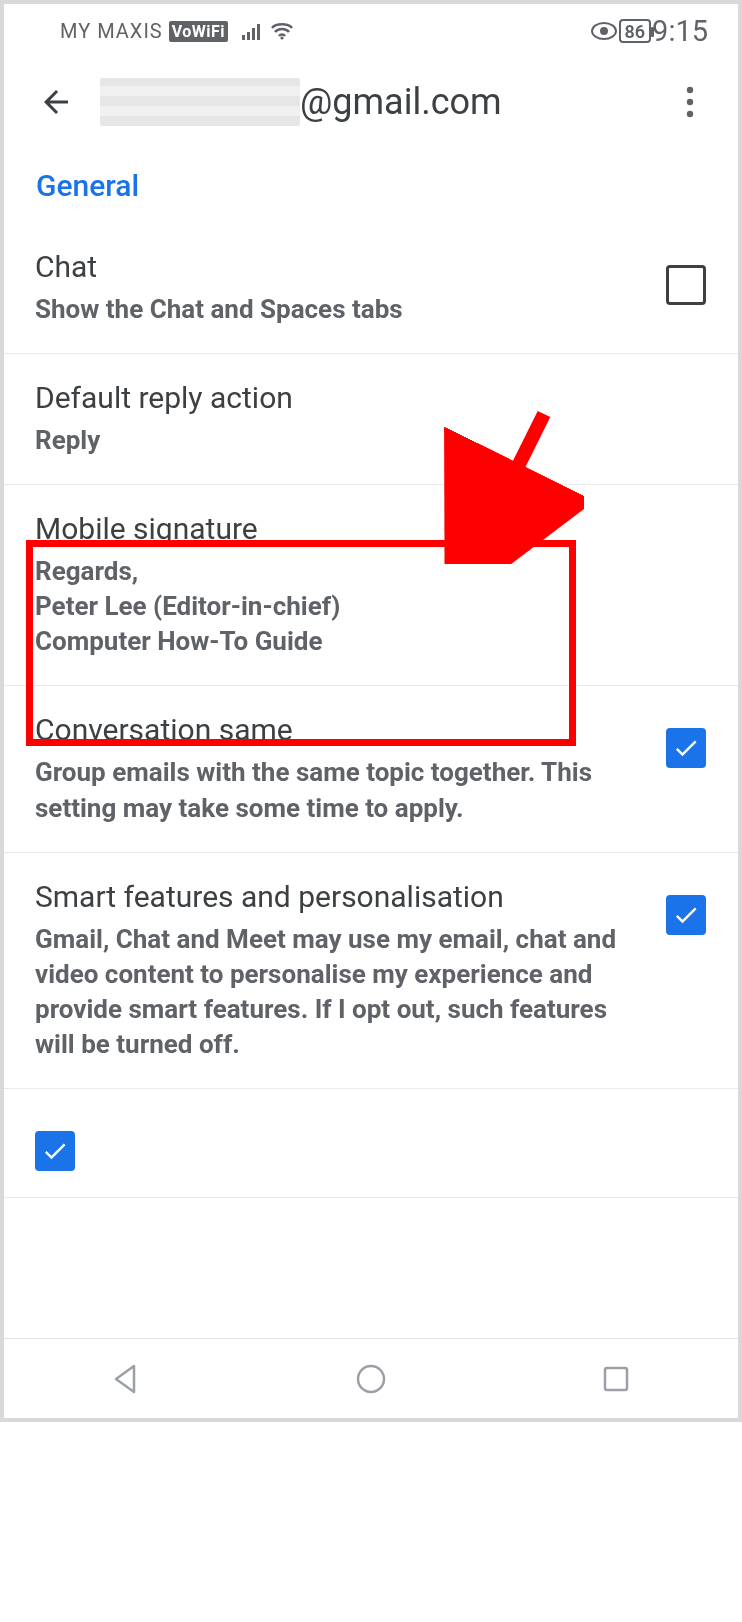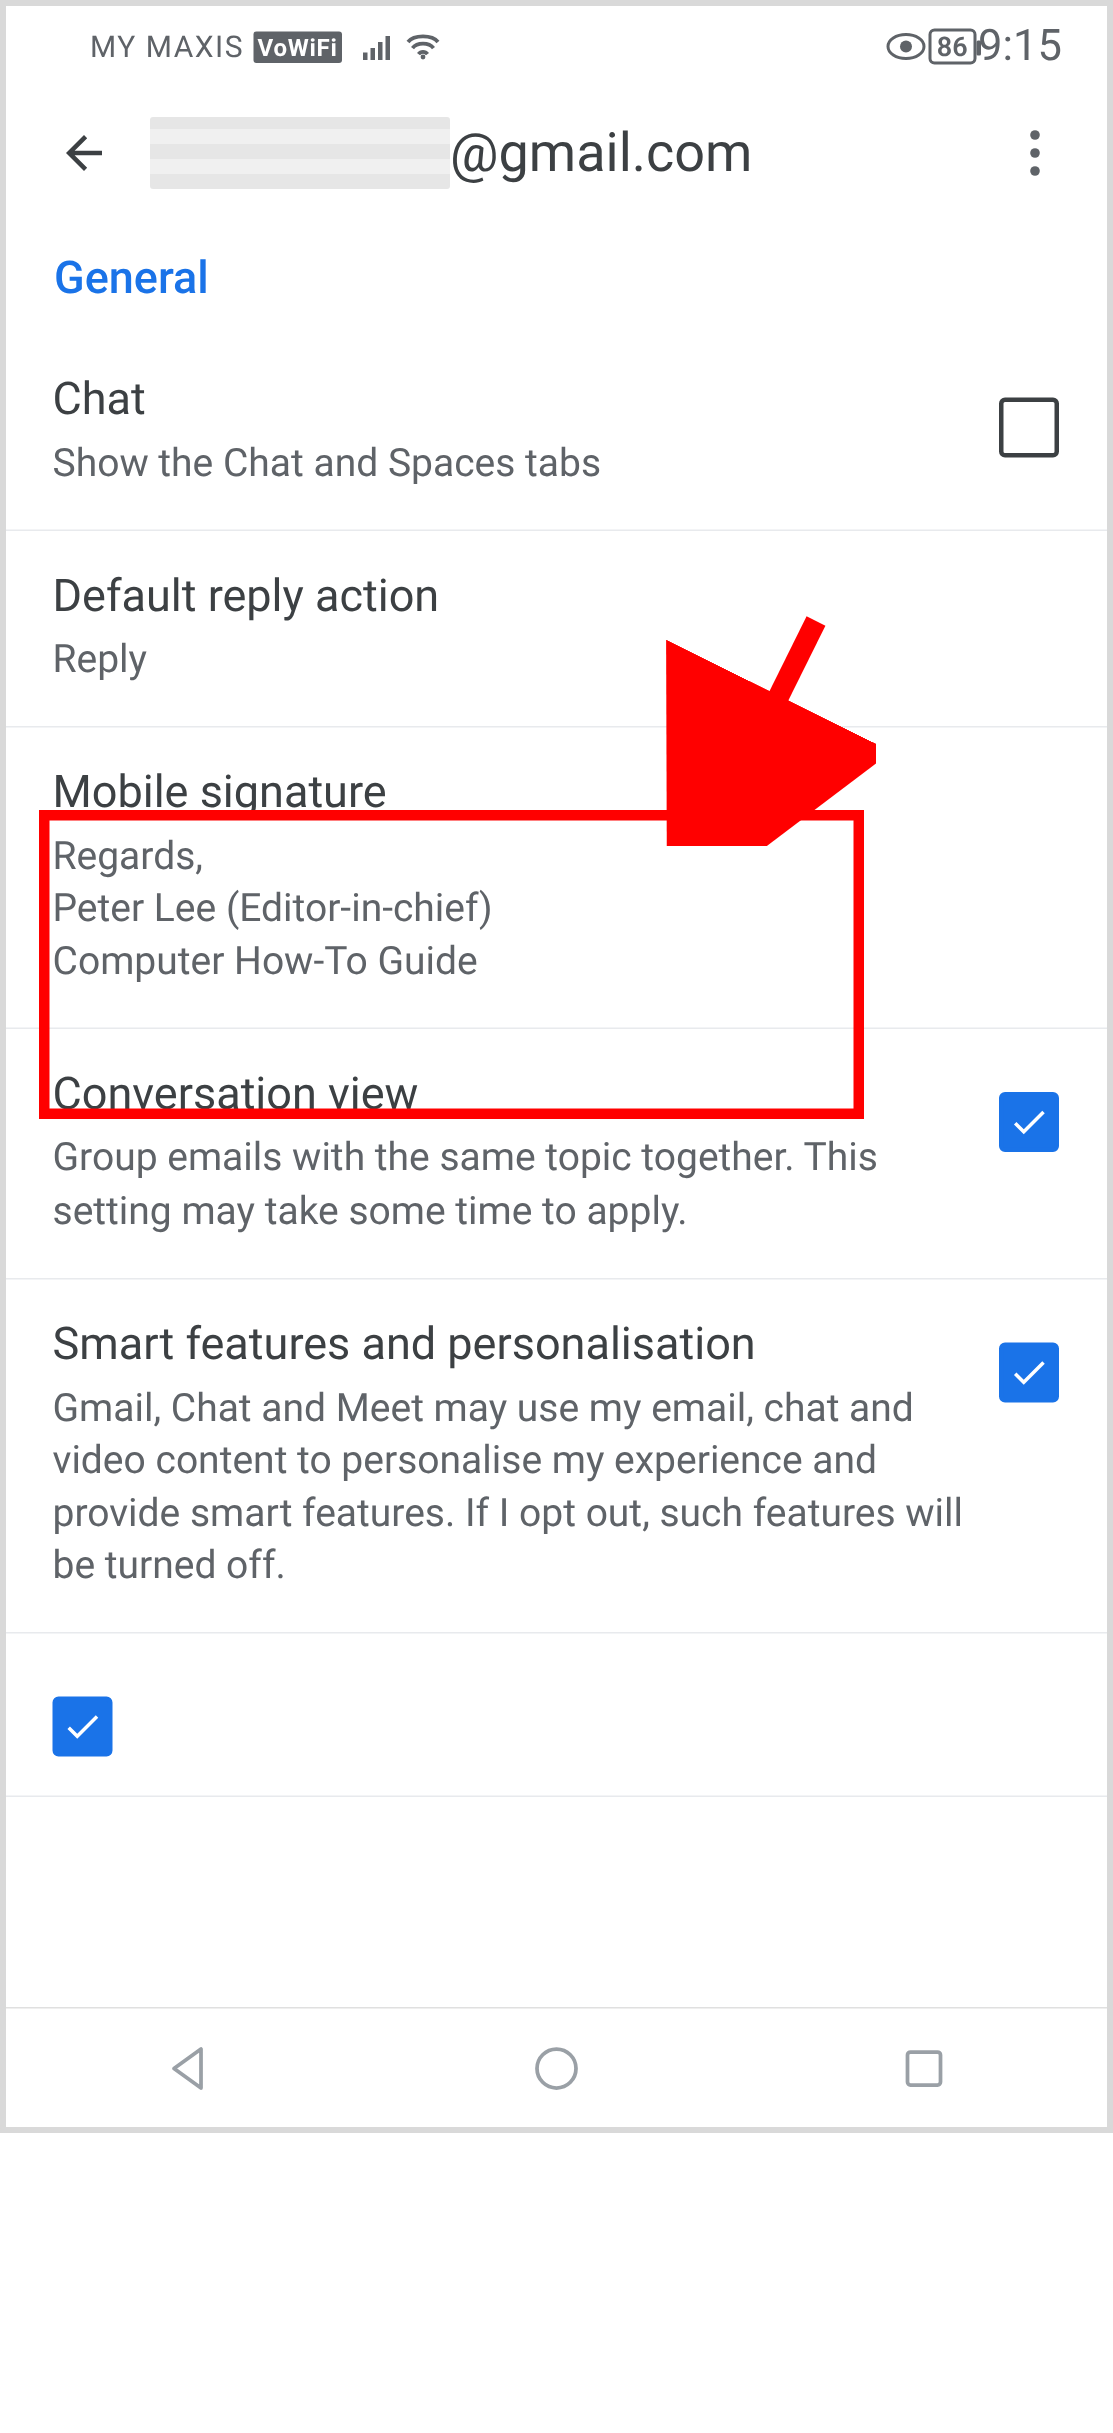--- a/index.html
+++ b/index.html
@@ -19,21 +19,21 @@
   .title-wrap { flex:1; display:flex; align-items:center; gap:0;}
   .blur-block { width:200px; height:48px; background: repeating-linear-gradient(0deg, #e6e6e6 0 10px, #f0f0f0 10px 20px); filter: blur(0.3px); border-radius:2px;}
   .email-title { font-size:36px; color:#3c4043; font-weight:400;}
   .overflow-btn { width:48px; height:48px; display:flex; align-items:center; justify-content:center; color:#5f6368;}
   
   .section-label { color:#1a73e8; font-size:30px; font-weight:500; padding: 14px 32px 20px 32px;}
   
   .setting-row { padding: 24px 32px 26px 31px; border-bottom: 1px solid #e8eaed; display:flex; align-items:flex-start; gap:16px;}
   .setting-text { flex:1; min-width:0;}
   .setting-title { font-size:30px; color:#3c4043; margin-bottom:6px; line-height:1.3;}
-  .setting-sub { font-size:26px; color:#5f6368; line-height:1.35; white-space:pre-line;}
+  .setting-sub { font-size:26px; color:#5f6368; line-height:1.35; white-space:pre-line;font-weight:bold;}
   .checkbox { width:40px; height:40px; border:3px solid #3c4043; border-radius:4px; flex-shrink:0; margin-top:18px; display:flex; align-items:center; justify-content:center;}
   .checkbox.checked { background:#1a73e8; border-color:#1a73e8;}
   .checkbox.checked svg { display:block;}
   .checkbox svg { display:none;}
   
   .annot-box { position:absolute; border:7px solid #ff0000; pointer-events:none; z-index:20;}
   .annot-arrow { position:absolute; pointer-events:none; z-index:21;}
   
   .nav-bar { position:absolute; bottom:0; left:0; right:0; height:80px; border-top:1px solid #e0e0e0; display:flex; align-items:center; justify-content:space-around; background:#fff;}
   .nav-btn { width:60px; height:60px; display:flex; align-items:center; justify-content:center; color:#888;}
@@ -126,21 +126,21 @@
     <div class="setting-text">
       <div class="setting-title">Mobile signature</div>
       <div class="setting-sub">Regards,
 Peter Lee (Editor-in-chief)
 Computer How-To Guide</div>
     </div>
   </div>
 
   <div class="setting-row">
     <div class="setting-text">
-      <div class="setting-title">Conversation view</div>
+      <div class="setting-title">Conversation same</div>
       <div class="setting-sub">Group emails with the same topic together. This setting may take some time to apply.</div>
     </div>
     <div class="checkbox checked">
       <svg width="28" height="28" viewBox="0 0 24 24">
           <path fill="#fff" d="M9 16.17 4.83 12l-1.42 1.41L9 19 21 7l-1.41-1.41z"></path>
         </svg>
     </div>
   </div>
 
   <div class="setting-row">

